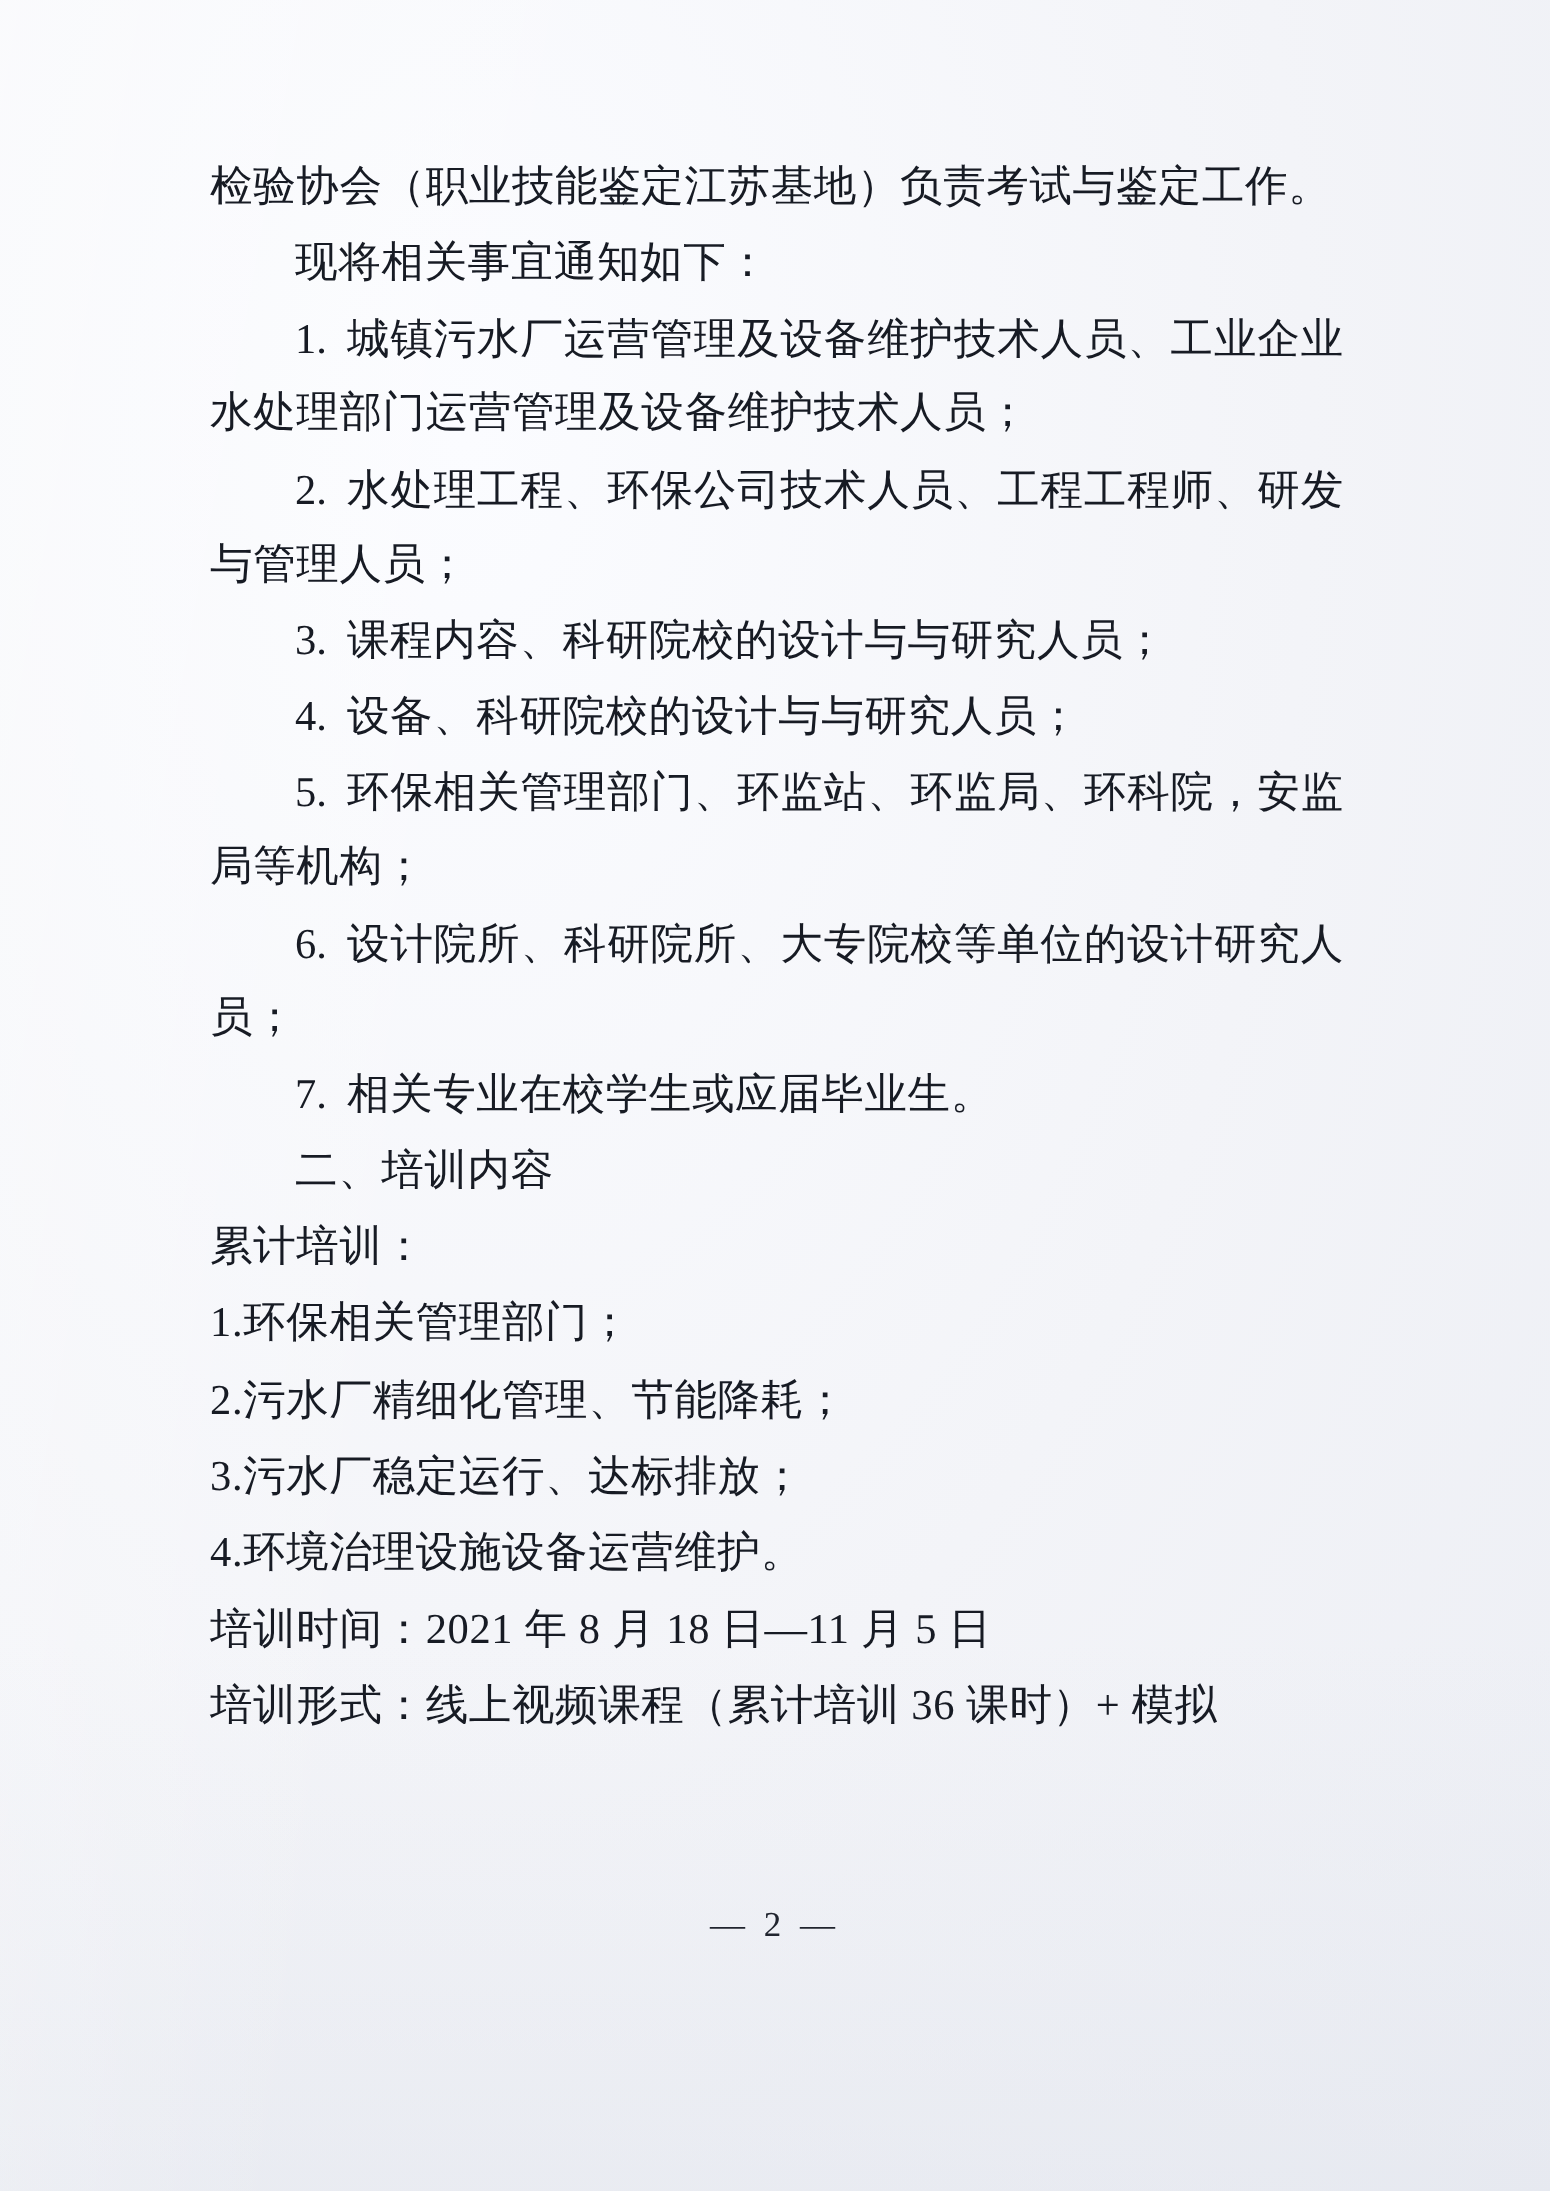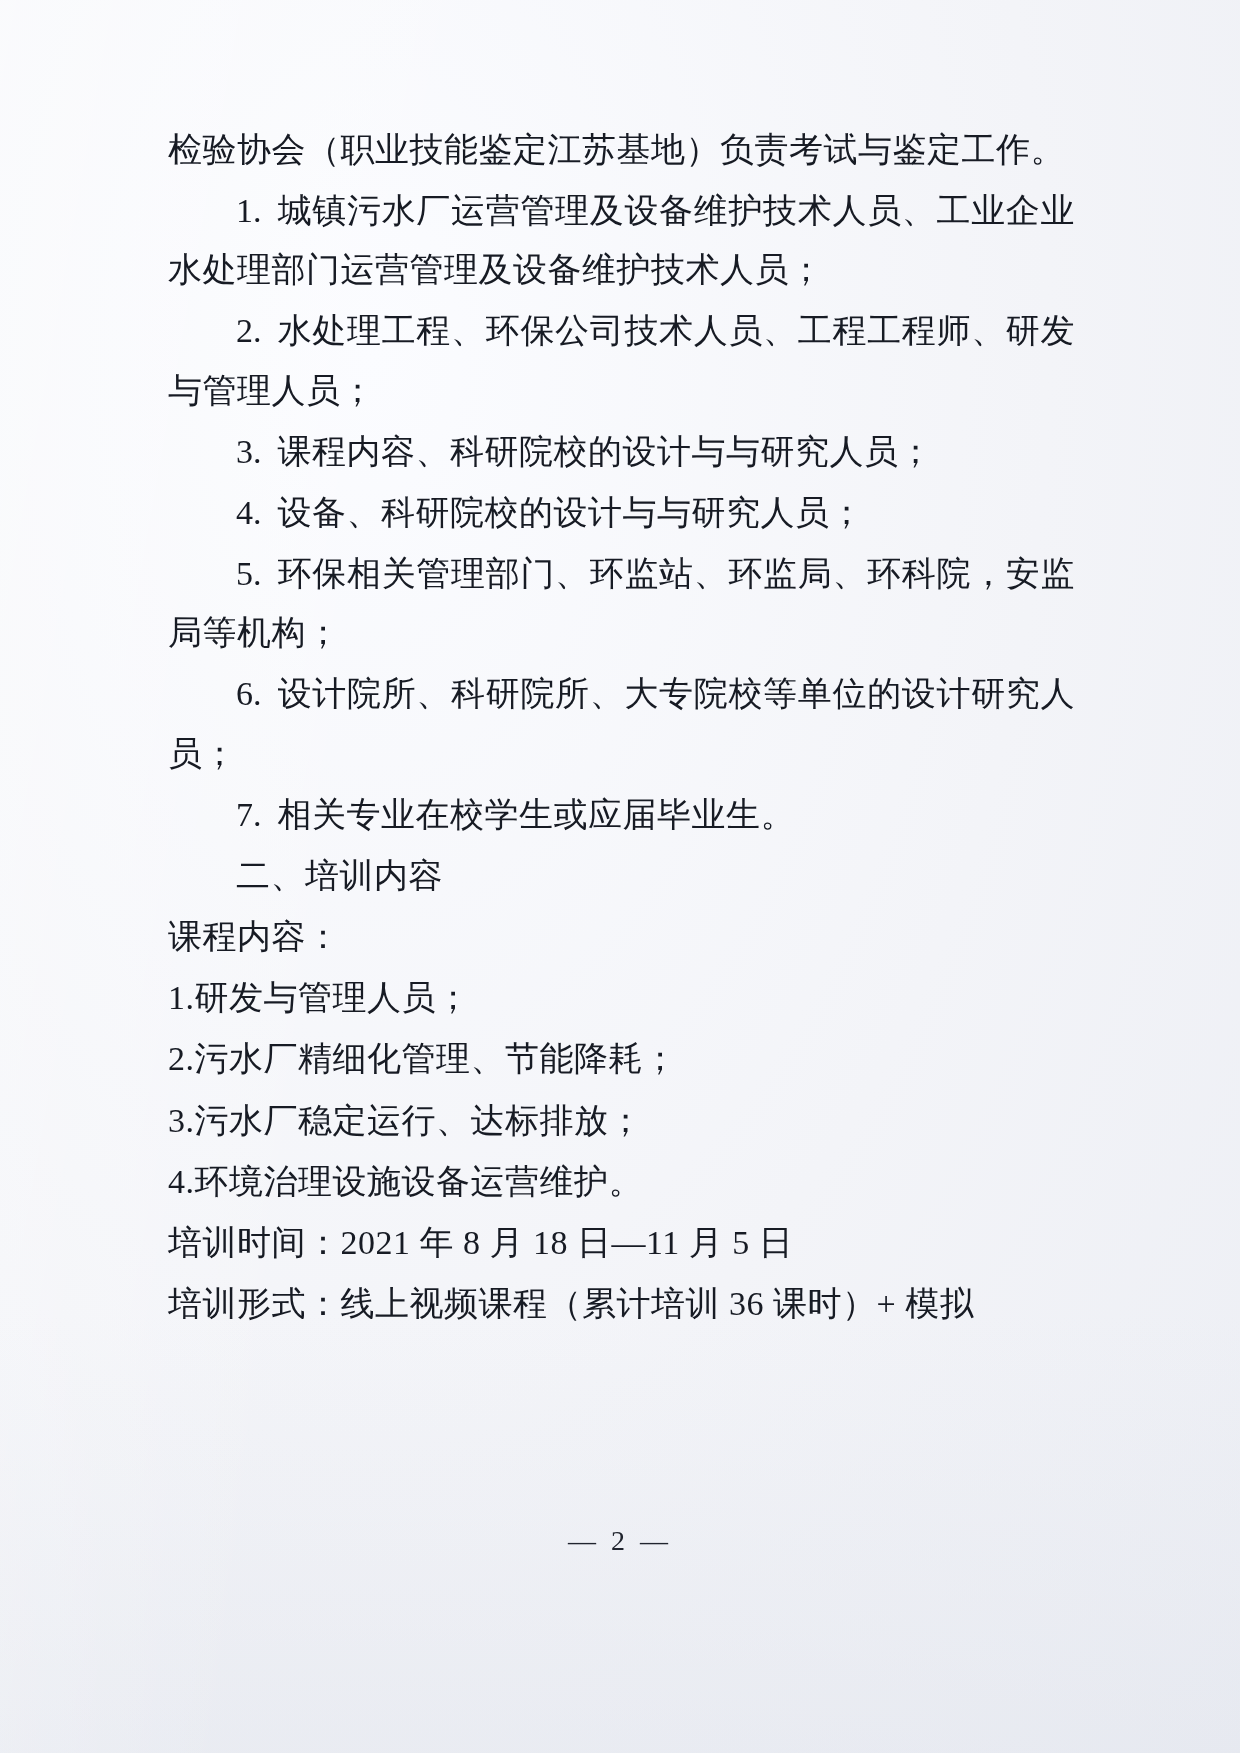--- a/index.html
+++ b/index.html
@@ -80,41 +80,42 @@
 </head>
 <body>
 
 <div class="paper"></div>
 
 <div class="page">
   <div class="doc-body">
 
     <p class="para no-indent">检验协会（职业技能鉴定江苏基地）负责考试与鉴定工作。</p>
 
+    <p class="para indent">现将相关事宜通知如下：</p>
 
 
     <p class="para numitem"><span class="num">1.</span><span>城镇污水厂运营管理及设备维护技术人员、工业企业水处理部门运营管理及设备维护技术人员；</span></p>
 
     <p class="para numitem"><span class="num">2.</span><span>水处理工程、环保公司技术人员、工程工程师、研发与管理人员；</span></p>
 
     <p class="para numitem"><span class="num">3.</span><span>课程内容、科研院校的设计与与研究人员；</span></p>
 
     <p class="para numitem"><span class="num">4.</span><span>设备、科研院校的设计与与研究人员；</span></p>
 
     <p class="para numitem"><span class="num">5.</span><span>环保相关管理部门、环监站、环监局、环科院，安监局等机构；</span></p>
 
     <p class="para numitem"><span class="num">6.</span><span>设计院所、科研院所、大专院校等单位的设计研究人员；</span></p>
 
     <p class="para numitem"><span class="num">7.</span><span>相关专业在校学生或应届毕业生。</span></p>
 
     <p class="para indent">二、培训内容</p>
 
-    <p class="para no-indent">课程内容：</p>
+    <p class="para no-indent">累计培训：</p>
 
-    <p class="para no-indent"><span class="num">1.</span><span>研发与管理人员；</span></p>
+    <p class="para no-indent"><span class="num">1.</span><span>环保相关管理部门；</span></p>
 
     <p class="para no-indent"><span class="num">2.</span><span>污水厂精细化管理、节能降耗；</span></p>
 
     <p class="para no-indent"><span class="num">3.</span><span>污水厂稳定运行、达标排放；</span></p>
 
     <p class="para no-indent">4.环境治理设施设备运营维护。</p>
 
     <p class="para no-indent">培训时间：2021 年 8 月 18 日—11 月 5 日</p>
 
     <p class="para no-indent">培训形式：线上视频课程（累计培训 36 课时）+ 模拟</p>

